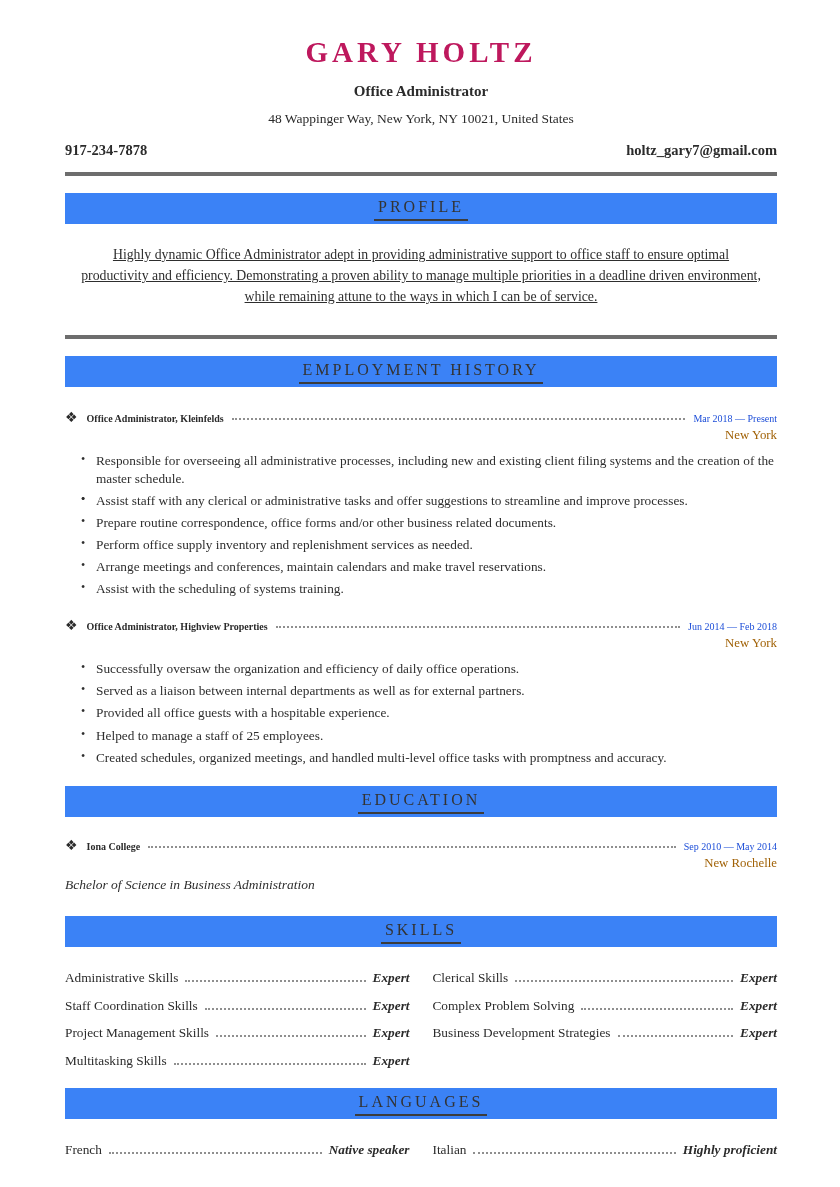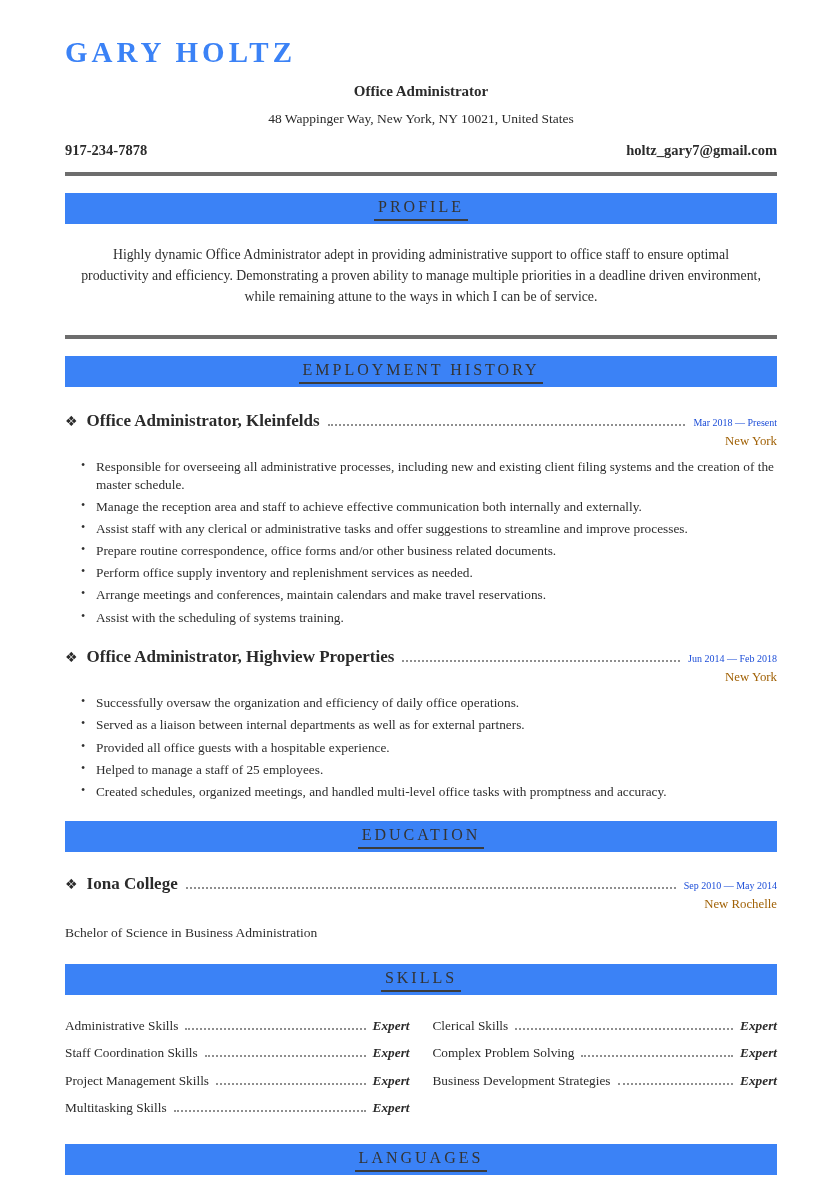--- a/index.html
+++ b/index.html
@@ -7,22 +7,22 @@
   body {
     width: 840px; height: 1187px;
     font-family: "Liberation Serif", serif;
     color: #2b2b2b;
     overflow: hidden;
   }
   .page { padding: 36px 63px 0 65px; width: 840px; height: 1187px; }
 
   
   .name {
-    font-size: 29px; font-weight: 700;
-    letter-spacing: 4px; color: #3b82f6;
+    text-align: center; font-size: 29px; font-weight: 700;
+    letter-spacing: 4px; color: #be185d;
   }
   .job-title-sub {
     text-align: center; font-size: 15px; font-weight: 700; margin-top: 14px;
   }
   .address { text-align: center; font-size: 13.5px; margin-top: 11px; }
   .contact-row {
     display: flex; justify-content: space-between; align-items: baseline;
     margin-top: 15px; font-size: 14.5px; font-weight: 700;
   }
   .contact-row a { color: #2b2b2b; text-decoration: none; }
@@ -39,36 +39,36 @@
   }
   .section-heading {
     display: inline-block; font-size: 16px; letter-spacing: 3px;
     font-weight: 400; color: #333333;
     border-bottom: 2px solid #3c3c3c; padding: 0 4px 3px;
   }
 
   
   .profile-text {
     margin: 21px auto 0; width: 680px;
-    text-align: center; font-size: 13.8px; line-height: 1.52; color: #2e2e2e;
+    text-align: center; font-size: 13.8px; line-height: 1.52; color: #2e2e2e; text-decoration: underline;
   }
 
   
   .entry { margin-top: 24px; }
   .entry-row { display: flex; align-items: baseline; }
   .entry-marker { font-size: 14px; color: #2b2b2b; margin-right: 9px; line-height: 1; }
-  .entry-title { font-size: 17px; font-weight: 700; white-space: nowrap; }
+  .entry-title { font-size: 10px; font-weight: 700; white-space: nowrap; }
   .leader {
     flex: 1; margin: 0 8px; align-self: flex-end;
     border-bottom: 2px dotted #8f8f8f; transform: translateY(-5px);
     min-width: 20px;
   }
   .entry-dates { font-size: 10px; white-space: nowrap; color: #1d4ed8; }
   .entry-loc { text-align: right; font-size: 12.8px; margin-top: 3px; color: #a16207; }
-  .degree { font-size: 13.5px; margin-top: 13px; color: #2e2e2e; }
+  .degree { font-size: 13.5px; font-style: italic; margin-top: 6px; color: #2e2e2e; }
 
   ul.bullets { list-style: none; margin-top: 9px; }
   ul.bullets li {
     position: relative; padding-left: 31px; margin-bottom: 4.5px;
     font-size: 13.3px; line-height: 1.33; color: #2e2e2e;
   }
   ul.bullets li .bullet-dot {
     position: absolute; left: 16px; top: 0; font-size: 12px;
   }
 
@@ -77,21 +77,21 @@
   .kv-row { display: flex; align-items: baseline; margin-bottom: 11.5px; }
   .kv-name { font-size: 13.3px; white-space: nowrap; }
   .kv-leader {
     flex: 1; margin: 0 7px; align-self: flex-end;
     border-bottom: 2px dotted #8f8f8f; transform: translateY(-4px);
     min-width: 14px;
   }
   .kv-level { font-size: 13.3px; font-weight: 700; font-style: italic; white-space: nowrap; }
 
   .band-skills { margin-top: 23px; }
-  .band-languages { margin-top: 16px; }
+  .band-languages { margin-top: 8px; }
 </style>
 </head>
 <body>
 
 <div class="page">
 
   <div>
     <div class="name">GARY HOLTZ</div>
     <div class="job-title-sub">Office Administrator</div>
     <div class="address">48 Wappinger Way, New York, NY 10021, United States</div>
@@ -115,21 +115,21 @@
   <div class="entry">
     <div class="entry-row">
       <span class="entry-marker">❖</span>
       <span class="entry-title">Office Administrator, Kleinfelds</span>
       <span class="leader"></span>
       <span class="entry-dates">Mar 2018 — Present</span>
     </div>
     <div class="entry-loc">New York</div>
     <ul class="bullets">
       <li><span class="bullet-dot">•</span><span>Responsible for overseeing all administrative processes, including new and existing client filing systems and the creation of the master schedule.</span></li>
-      <li><span class="bullet-dot">•</span><span>Manage the reception area and staff to achieve effective communication both internally and externally.</span></li>
+      <li><span class="bullet-dot">•</span></li>
       <li><span class="bullet-dot">•</span><span>Assist staff with any clerical or administrative tasks and offer suggestions to streamline and improve processes.</span></li>
       <li><span class="bullet-dot">•</span><span>Prepare routine correspondence, office forms and/or other business related documents.</span></li>
       <li><span class="bullet-dot">•</span><span>Perform office supply inventory and replenishment services as needed.</span></li>
       <li><span class="bullet-dot">•</span><span>Arrange meetings and conferences, maintain calendars and make travel reservations.</span></li>
       <li><span class="bullet-dot">•</span><span>Assist with the scheduling of systems training.</span></li>
     </ul>
   </div>
 
   <div class="entry" style="margin-top:21px;">
     <div class="entry-row">

